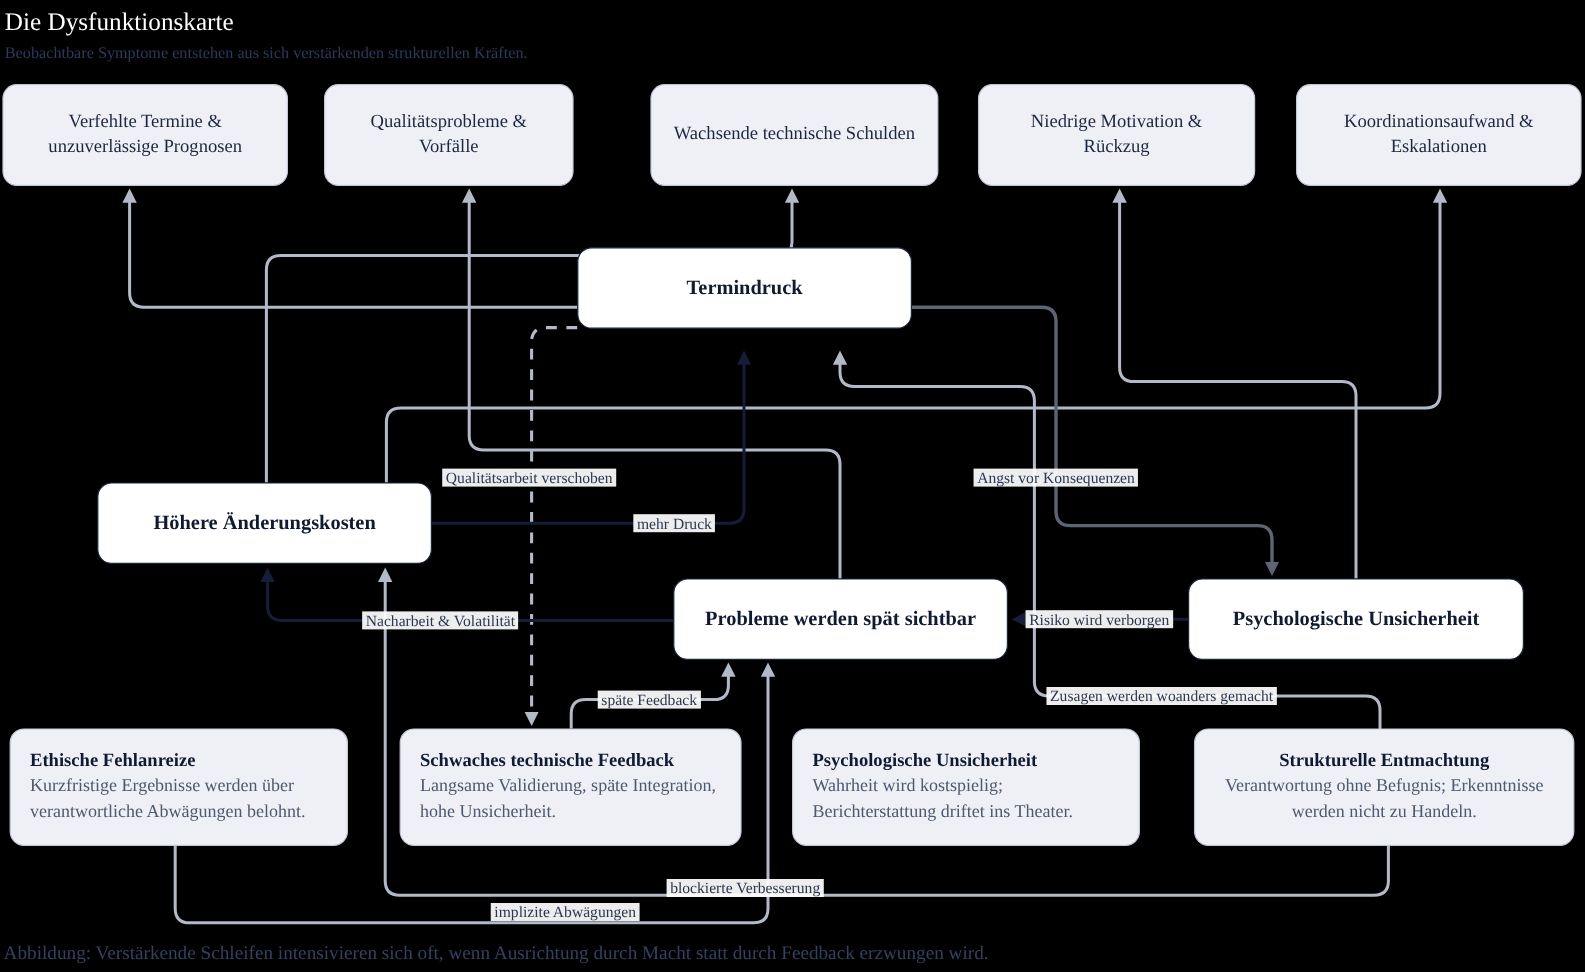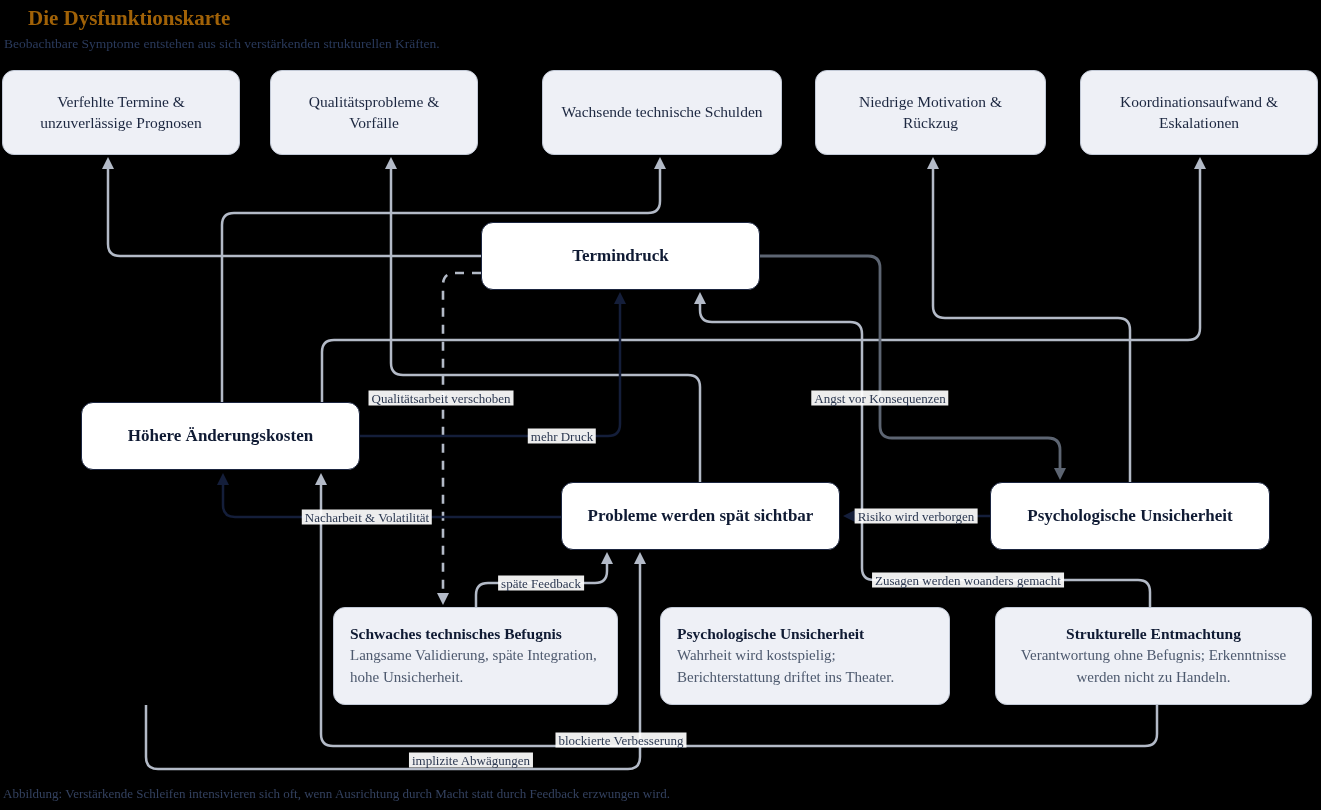--- a/index.html
+++ b/index.html
@@ -1,21 +1,21 @@
 <!DOCTYPE html>
 <html><head>
 <meta charset="utf-8">
 <style>
   html,body{margin:0;padding:0;background:#000;}
   #stage{position:relative;width:1321px;height:810px;background:#000;overflow:hidden;
          font-family:"Liberation Serif","DejaVu Serif",serif;}
   #edges{position:absolute;left:0;top:0;z-index:1;}
-  .title{position:absolute;left:4px;top:6px;font-size:21px;font-weight:bold;color:#a16207;z-index:3;margin-left:24px;}
+  .title{position:absolute;left:4px;top:6px;font-size:21px;font-weight:normal;color:#ffffff;z-index:3;}
   .subtitle{position:absolute;left:4px;top:36px;font-size:13.5px;color:#2a3a5c;z-index:3;}
-  .caption{position:absolute;left:3px;top:786px;font-size:13px;color:#33415f;z-index:3;}
+  .caption{position:absolute;left:3px;top:786px;font-size:16px;color:#33415f;z-index:3;}
   .card{position:absolute;background:#eef0f6;border:1.4px solid #c2c9d6;border-radius:12px;
         display:flex;align-items:center;justify-content:center;text-align:center;
         color:#1c2740;font-size:15.5px;line-height:1.35;padding:6px 14px;box-sizing:border-box;z-index:2;}
   .node{position:absolute;background:#ffffff;border:1.4px solid #1b2540;border-radius:12px;
         display:flex;align-items:center;justify-content:center;text-align:center;
         color:#0f1a33;font-size:17px;font-weight:bold;padding:4px 10px;box-sizing:border-box;z-index:2;}
   .force{position:absolute;background:#eef0f6;border:1.4px solid #c2c9d6;border-radius:12px;
         color:#4d596e;font-size:15px;line-height:1.45;padding:12px 16px;box-sizing:border-box;
         display:flex;flex-direction:column;justify-content:center;z-index:2;}
   .force .force-title{color:#0f1a33;font-weight:bold;font-size:15.5px;}
@@ -61,27 +61,31 @@
 
   <div class="title">Die Dysfunktionskarte</div>
   <div class="subtitle">Beobachtbare Symptome entstehen aus sich verstärkenden strukturellen Kräften.</div>
 
   <div class="card" style="left:2px;top:70px;width:238px;height:85px;">Verfehlte Termine &amp; unzuverlässige Prognosen</div>
   <div class="card" style="left:270px;top:70px;width:208px;height:85px;">Qualitätsprobleme &amp; Vorfälle</div>
   <div class="card" style="left:542px;top:70px;width:240px;height:85px;">Wachsende technische Schulden</div>
   <div class="card" style="left:1080px;top:70px;width:238px;height:85px;">Koordinationsaufwand &amp; Eskalationen</div>
   <div class="card" style="left:815px;top:70px;width:231px;height:85px;">Niedrige Motivation &amp; Rückzug</div>
 
-  <div class="node" style="left:481px;top:222px;width:279px;height:68px;text-align:right;">Termindruck</div>
+  <div class="node" style="left:481px;top:206px;width:279px;height:68px;text-align:right;">Termindruck</div>
   <div class="node" style="left:81px;top:402px;width:279px;height:68px;">Höhere Änderungskosten</div>
   <div class="node" style="left:561px;top:482px;width:279px;height:68px;">Probleme werden spät sichtbar</div>
   <div class="node" style="left:990px;top:482px;width:280px;height:68px;">Psychologische Unsicherheit</div>
 
+  <div class="force" style="left:8px;top:607px;width:282px;height:98px;">
+    <span class="force-title" style="display: block;">Ethische Fehlanreize</span>
+    <span class="force-desc">Kurzfristige Ergebnisse werden über verantwortliche Abwägungen belohnt.</span>
+  </div>
   <div class="force" style="left:333px;top:607px;width:285px;height:98px;">
-    <span class="force-title" style="display: block;">Schwaches technisches Befugnis</span>
+    <span class="force-title" style="display: block;">Schwaches technische Feedback</span>
     <span class="force-desc">Langsame Validierung, späte Integration, hohe Unsicherheit.</span>
   </div>
   <div class="force" style="left:660px;top:607px;width:290px;height:98px;">
     <span class="force-title" style="display: block;">Psychologische Unsicherheit</span>
     <span class="force-desc">Wahrheit wird kostspielig; Berichterstattung driftet ins Theater.</span>
   </div>
   <div class="force" style="left:995px;top:607px;width:317px;height:98px;text-align:center;">
     <span class="force-title" style="display: block;">Strukturelle Entmachtung</span>
     <span class="force-desc">Verantwortung ohne Befugnis; Erkenntnisse werden nicht zu Handeln.</span>
   </div>

